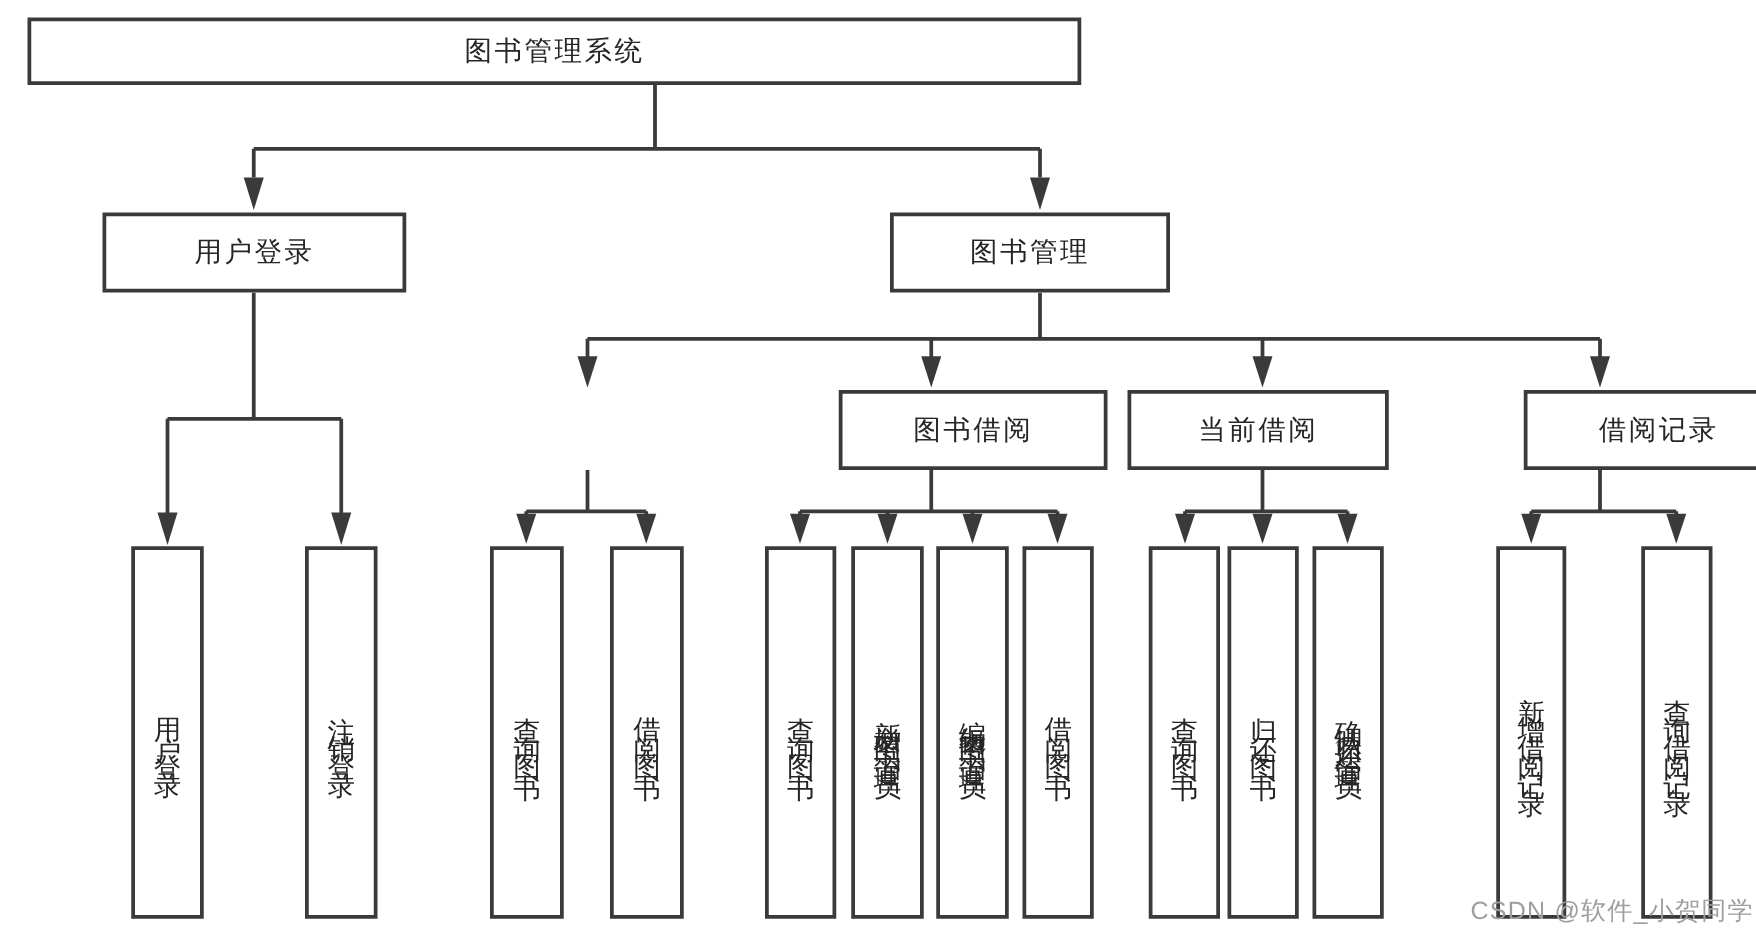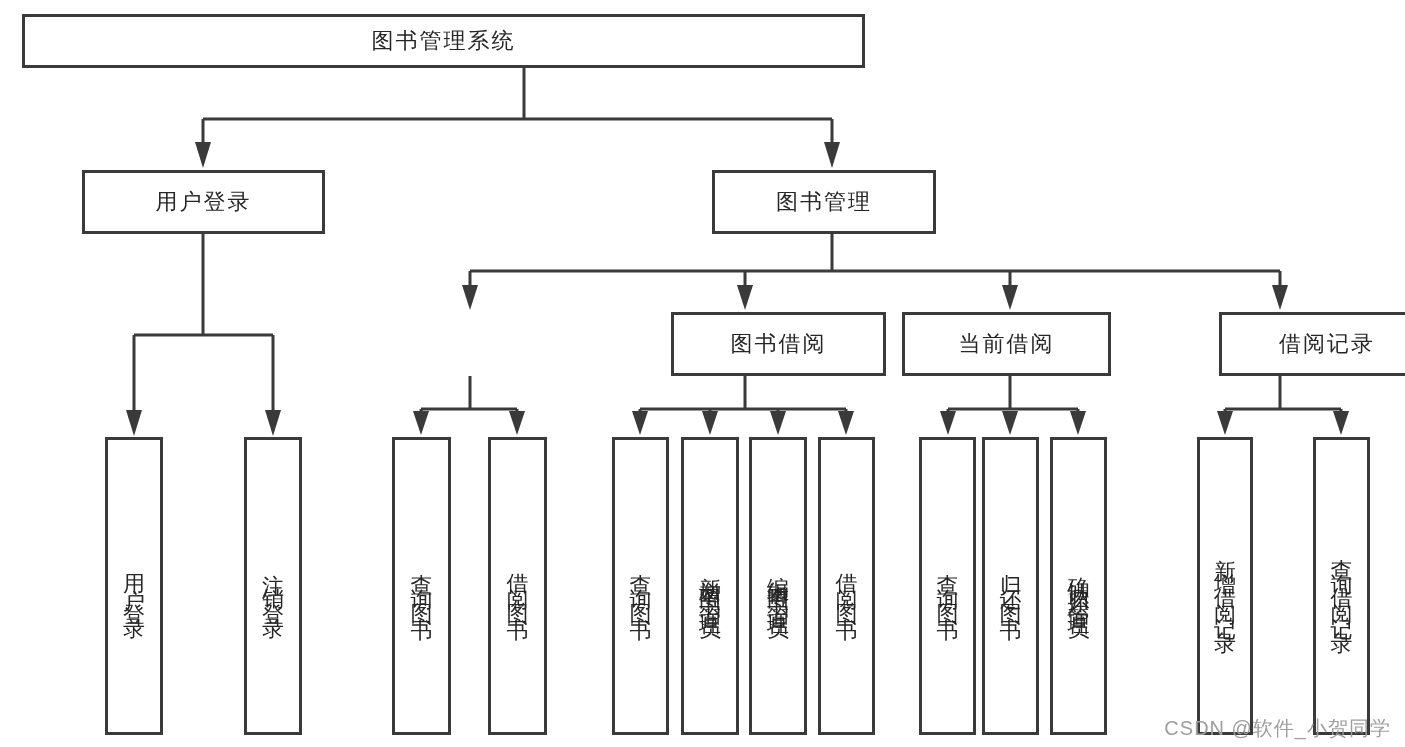--- a/index.html
+++ b/index.html
@@ -56,21 +56,21 @@
   .leaf span {
     letter-spacing: 15px;
     font-size: 22px;
     color: var(--text);
   }
   .leaf.dense span {
     letter-spacing: 6px;
   }
   .watermark {
     position: absolute;
-    right: 14px;
+    right: 2px;
     bottom: 5px;
     color: var(--wm);
     font-size: 20px;
     letter-spacing: 1px;
     white-space: nowrap;
   }
 </style>
 </head>
 <body>
 

